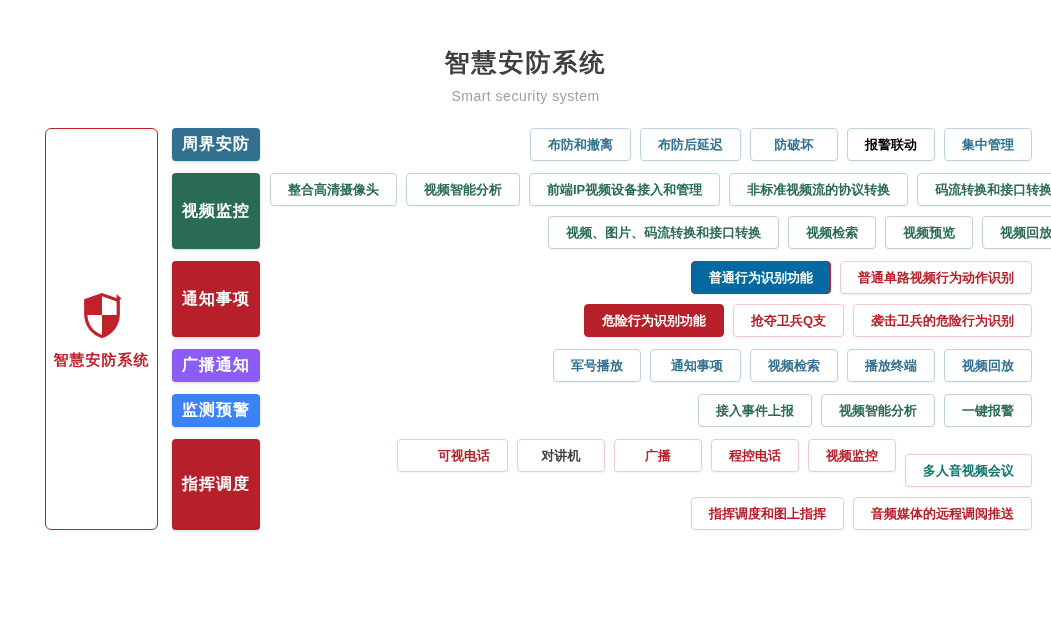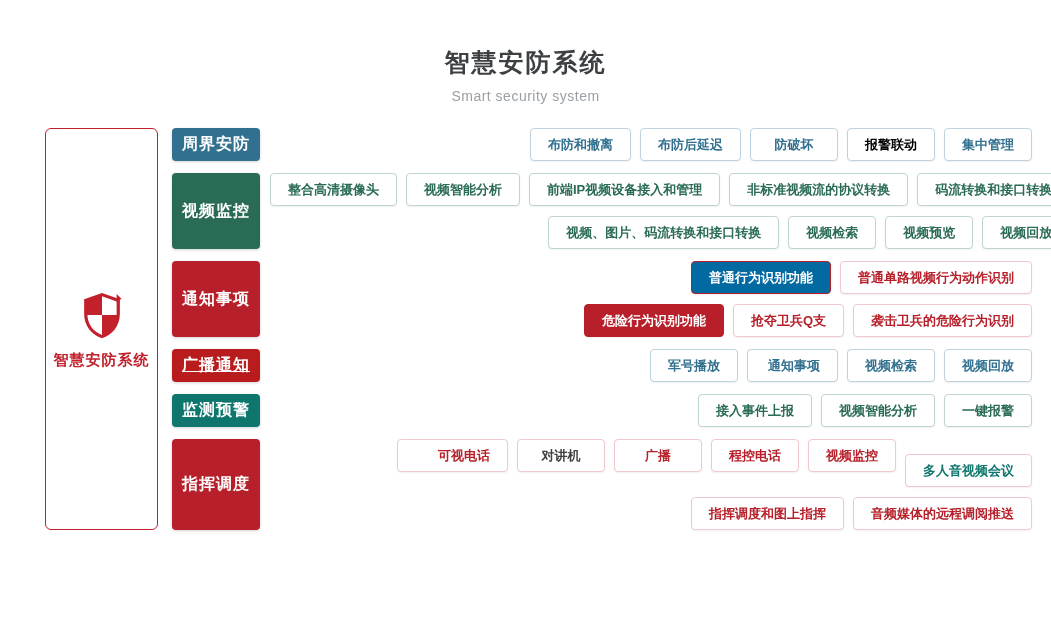--- a/index.html
+++ b/index.html
@@ -112,32 +112,33 @@
               <div class="feat" style="border: 1px solid rgb(241, 200, 203); color: rgb(183, 32, 42);">普通单路视频行为动作识别</div>
             </div>
             <div class="line">
               <div class="feat" style="background: rgb(183, 32, 42); border: 1px solid rgb(183, 32, 42); color: rgb(255, 255, 255);">危险行为识别功能</div>
               <div class="feat" style="border: 1px solid rgb(241, 200, 203); color: rgb(183, 32, 42);">抢夺卫兵Q支</div>
               <div class="feat" style="border: 1px solid rgb(241, 200, 203); color: rgb(183, 32, 42);">袭击卫兵的危险行为识别</div>
             </div>
           </div>
         </div>
         <div class="row">
-          <div class="cat-block" style="background: #b91c1c; text-decoration: underline;">广播通知</div>
+          <div class="cat-block" style="background: #8b5cf6;">广播通知</div>
           <div class="lines">
             <div class="line">
               <div class="feat" style="border: 1px solid rgb(190, 211, 223); color: rgb(49, 112, 143);">军号播放</div>
               <div class="feat" style="border: 1px solid rgb(190, 211, 223); color: rgb(49, 112, 143); padding-left: 20px;">通知事项</div>
               <div class="feat" style="border: 1px solid rgb(190, 211, 223); color: rgb(49, 112, 143);">视频检索</div>
+              <div class="feat" style="border: 1px solid rgb(190, 211, 223); color: rgb(49, 112, 143);">播放终端</div>
               <div class="feat" style="border: 1px solid rgb(190, 211, 223); color: rgb(49, 112, 143);">视频回放</div>
             </div>
           </div>
         </div>
         <div class="row">
-          <div class="cat-block" style="background: #0f766e;">监测预警</div>
+          <div class="cat-block" style="background: #3b82f6;">监测预警</div>
           <div class="lines">
             <div class="line">
               <div class="feat" style="border: 1px solid rgb(191, 214, 204); color: rgb(42, 107, 85);">接入事件上报</div>
               <div class="feat" style="border: 1px solid rgb(191, 214, 204); color: rgb(42, 107, 85);">视频智能分析</div>
               <div class="feat" style="border: 1px solid rgb(191, 214, 204); color: rgb(42, 107, 85);">一键报警</div>
             </div>
           </div>
         </div>
         <div class="row">
           <div class="cat-block" style="background: rgb(183, 32, 42);">指挥调度</div>

